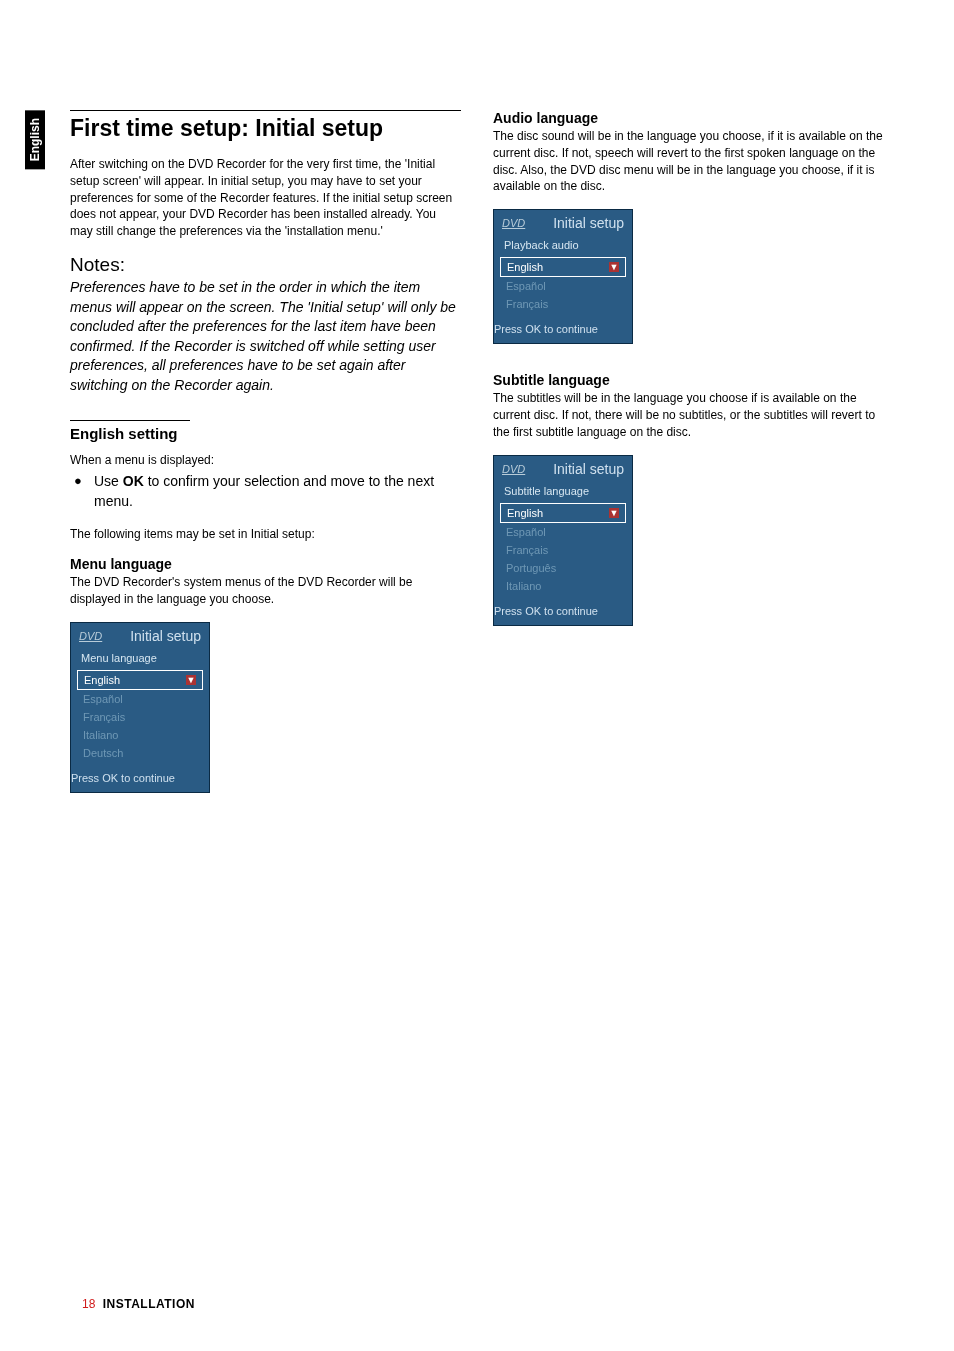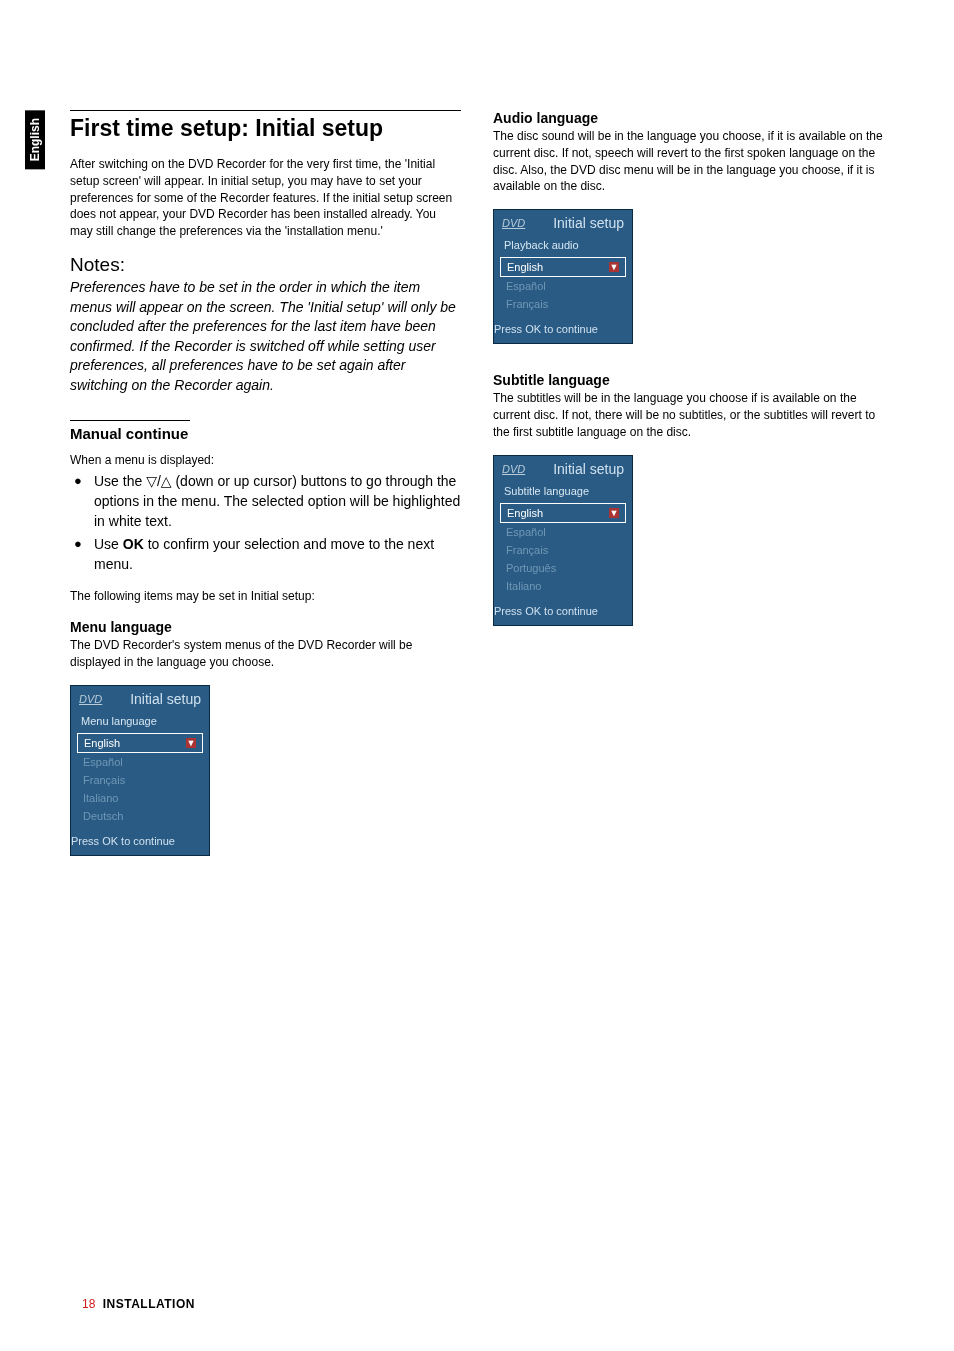--- a/index.html
+++ b/index.html
@@ -55,25 +55,24 @@
       <h1>First time setup: Initial setup</h1>
 
       <p class="para">After switching on the DVD Recorder for the very first time, the 'Initial setup screen' will appear. In initial setup, you may have to set your preferences for some of the Recorder features. If the initial setup screen does not appear, your DVD Recorder has been installed already. You may still change the preferences via the 'installation menu.'</p>
 
       <div class="notes-head">Notes:</div>
       <p class="notes">Preferences have to be set in the order in which the item menus will appear on the screen.
 The 'Initial setup' will only be concluded after the preferences for the last item have been confirmed.
 If the Recorder is switched off while setting user preferences, all preferences have to be set again after switching on the Recorder again.</p>
 
       <div class="short-rule"></div>
-      <h2>Manual continue</h2>
+      <h2>English setting</h2>
 
       <p class="para" style="margin-bottom:4px;">When a menu is displayed:</p>
       <ul class="list">
-        <li>Use the ▽/△  (down or up cursor) buttons to go through the options in the menu. The selected option will be highlighted in white text.</li>
         <li>
           <span>Use </span><span class="strong-inline">OK</span><span> to confirm your selection and move to the next menu.</span>
         </li>
       </ul>
 
       <p class="para">The following items may be set in Initial setup:</p>
 
       <div class="subhead">Menu language</div>
       <p class="para">The DVD Recorder's system menus of the DVD Recorder will be displayed in the language you choose.</p>
 

